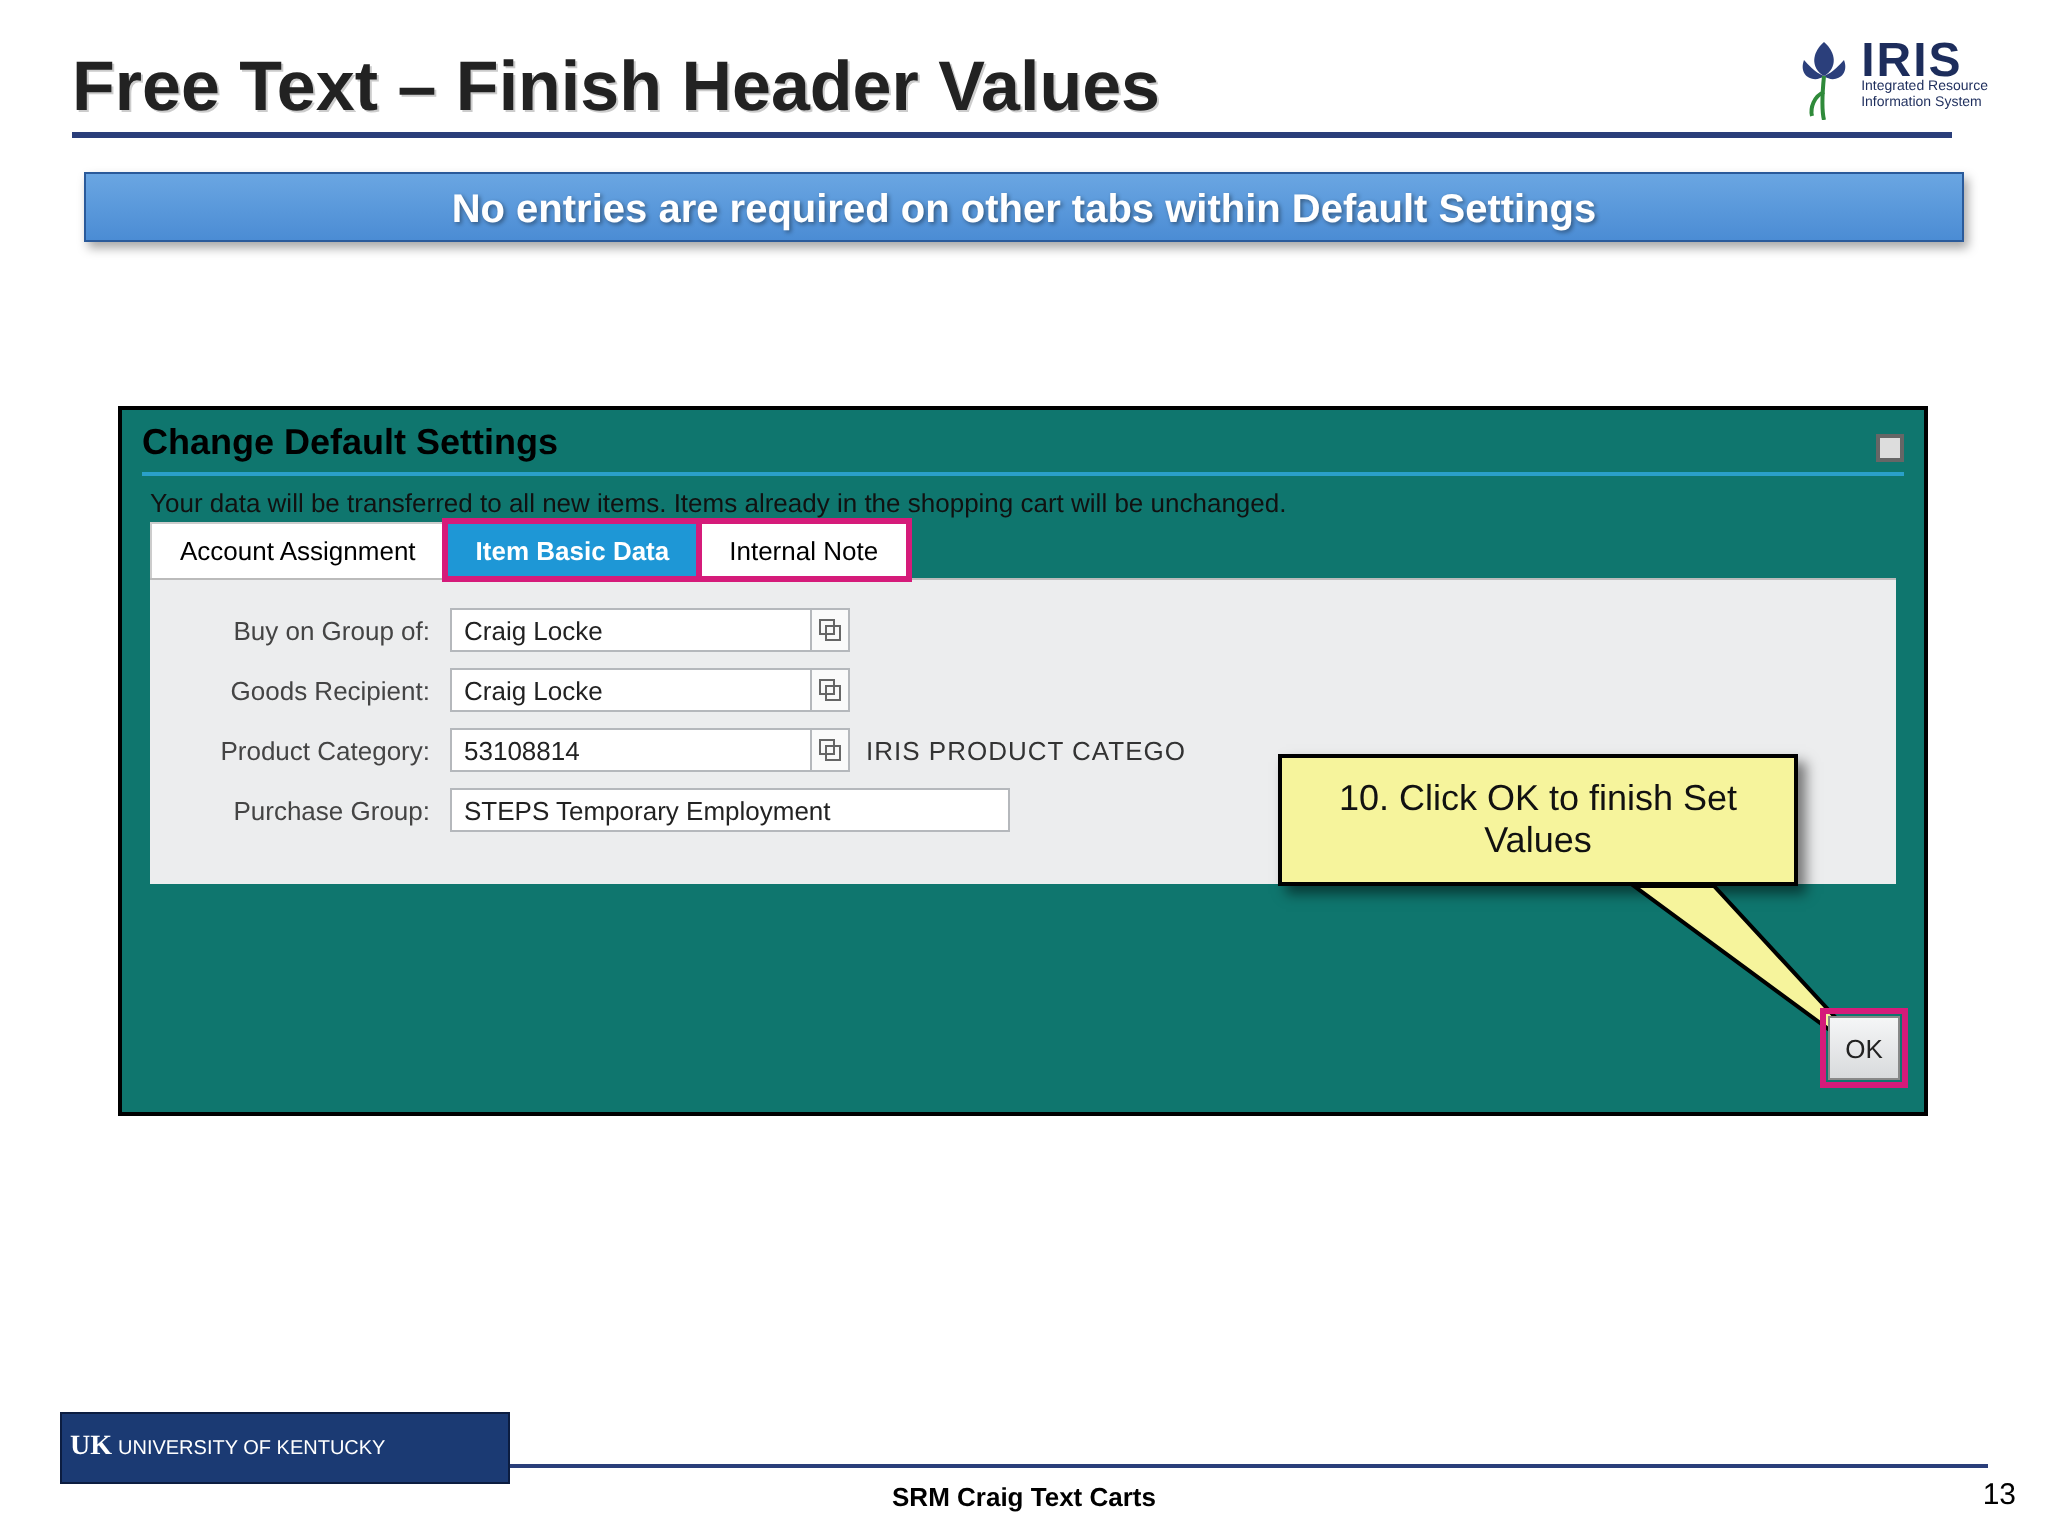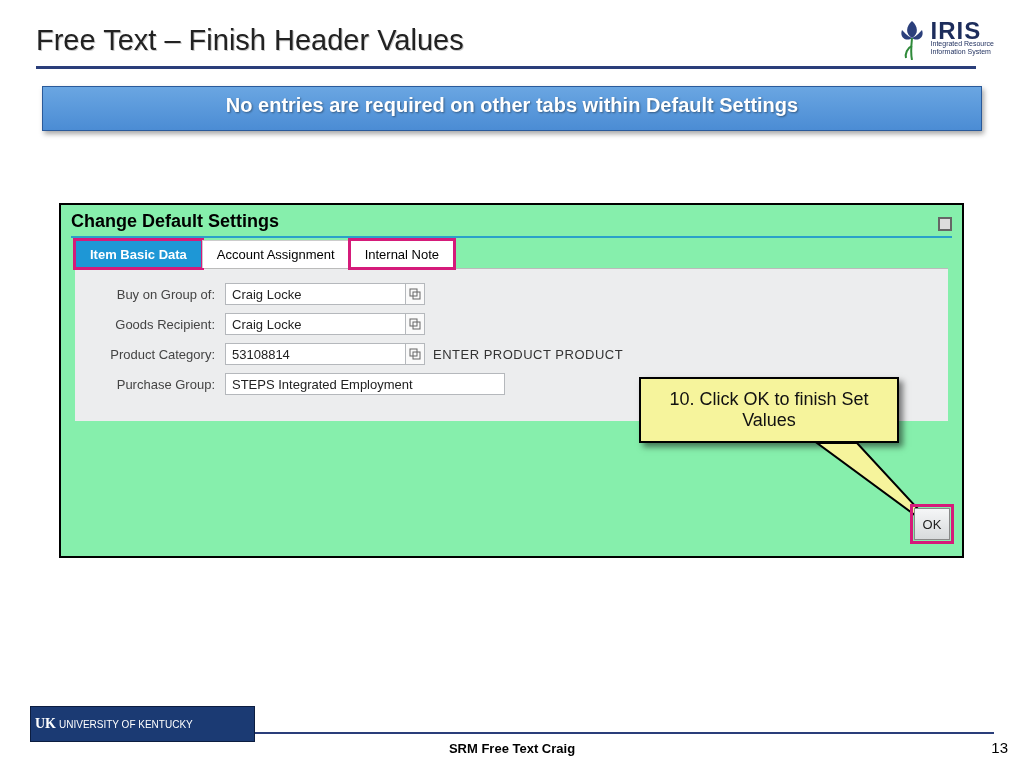--- a/index.html
+++ b/index.html
@@ -9,22 +9,22 @@
     height: 768px;
     font-family: Arial, sans-serif;
     background: #fff;
     position: relative;
     overflow: hidden;
   }
   .slide-title {
     position: absolute;
     left: 36px;
     top: 24px;
-    font-size: 29px;
-    font-weight: normal;
+    font-size: 35px;
+    font-weight: bold;
     color: #222;
     text-shadow: 1px 1px 0 #ccc;
   }
   .title-underline {
     position: absolute;
     left: 36px;
     top: 66px;
     width: 940px;
     height: 3px;
     background: #2a3e7a;
@@ -40,40 +40,40 @@
   .iris-glyph svg { display: block; }
   .iris-text { display:flex; flex-direction:column; }
   .iris-big { font-weight:bold; font-size:24px; color:#1d2d5c; letter-spacing:1px; line-height:18px;}
   .iris-sub { font-size:7px; color:#1d2d5c; line-height:8px;}
 
   .blue-banner {
     position: absolute;
     left: 42px;
     top: 86px;
     width: 940px;
-    height: 45px;
+    height: 35px;
     background: linear-gradient(#6aa6e2, #4b8cd4);
     border: 1px solid #2a5a9a;
     box-shadow: 2px 3px 5px rgba(0,0,0,.35);
     color: #fff;
     font-size: 20px;
     font-weight: bold;
     text-align: center;
     line-height: 36px;
     text-shadow: 1px 1px 2px rgba(0,0,0,.4);
   }
 
   .ss-frame {
     position: absolute;
     left: 59px;
     top: 203px;
     width: 905px;
     height: 355px;
     border: 2px solid #000;
-    background: #86efac;
+    background: #0f766e;
   }
   .dlg-title {
     font-size: 18px;
     font-weight: bold;
     padding: 6px 10px 2px 10px;
   }
   .dlg-rule {
     margin: 2px 10px;
     height: 2px;
     background: #2aa0c9;
@@ -256,24 +256,25 @@
     <span class="iris-sub">Information System</span>
   </span>
 </div>
 
 <div class="blue-banner">No entries are required on other tabs within Default Settings</div>
 
 <div class="ss-frame">
   <div class="dlg-title">Change Default Settings</div>
   <div class="window-symbol"></div>
   <div class="dlg-rule"></div>
+  <div class="dlg-note">Your data will be transferred to all new items. Items already in the shopping cart will be unchanged.</div>
 
   <div class="tabstrip">
+    <div class="tab">Account Assignment</div>
     <div class="tab active hl-pink">Item Basic Data</div>
-    <div class="tab">Account Assignment</div>
     <div class="tab hl-pink">Internal Note</div>
   </div>
 
   <div class="form-pane">
     <div class="form-row">
       <div class="form-label">Buy on Group of:</div>
       <div class="form-input">Craig Locke</div>
       <div class="picker-icon">
         <svg width="12" height="12">
             <rect x="1" y="1" width="7" height="7" fill="none" stroke="#666"></rect>
@@ -293,37 +294,37 @@
     </div>
     <div class="form-row">
       <div class="form-label">Product Category:</div>
       <div class="form-input">53108814</div>
       <div class="picker-icon">
         <svg width="12" height="12">
             <rect x="1" y="1" width="7" height="7" fill="none" stroke="#666"></rect>
             <rect x="4" y="4" width="7" height="7" fill="none" stroke="#666"></rect>
           </svg>
       </div>
-      <span class="hint-text">ENTER PRODUCT PRODUCT</span>
+      <span class="hint-text">IRIS PRODUCT CATEGO</span>
     </div>
     <div class="form-row">
       <div class="form-label">Purchase Group:</div>
-      <div class="form-input wide">STEPS Integrated Employment</div>
+      <div class="form-input wide">STEPS Temporary Employment</div>
     </div>
   </div>
 
   <div class="callout">
     <span>10. Click OK to finish Set Values</span>
   </div>
   <svg class="callout-tail" width="170" height="110">
     <polygon points="30,0 70,0 155,92" fill="#f6f49c" stroke="#000" stroke-width="2"></polygon>
   </svg>
 
   <button class="ok-btn">OK</button>
 </div>
 
 <div class="footer-rule"></div>
 <div class="uk-badge">
   <span class="uk">UK</span>
   <span>UNIVERSITY OF KENTUCKY</span>
 </div>
-<div class="footer-center">SRM Free Text Craig</div>
+<div class="footer-center">SRM Craig Text Carts</div>
 <div class="page-num">13</div>
 
 </body></html>

